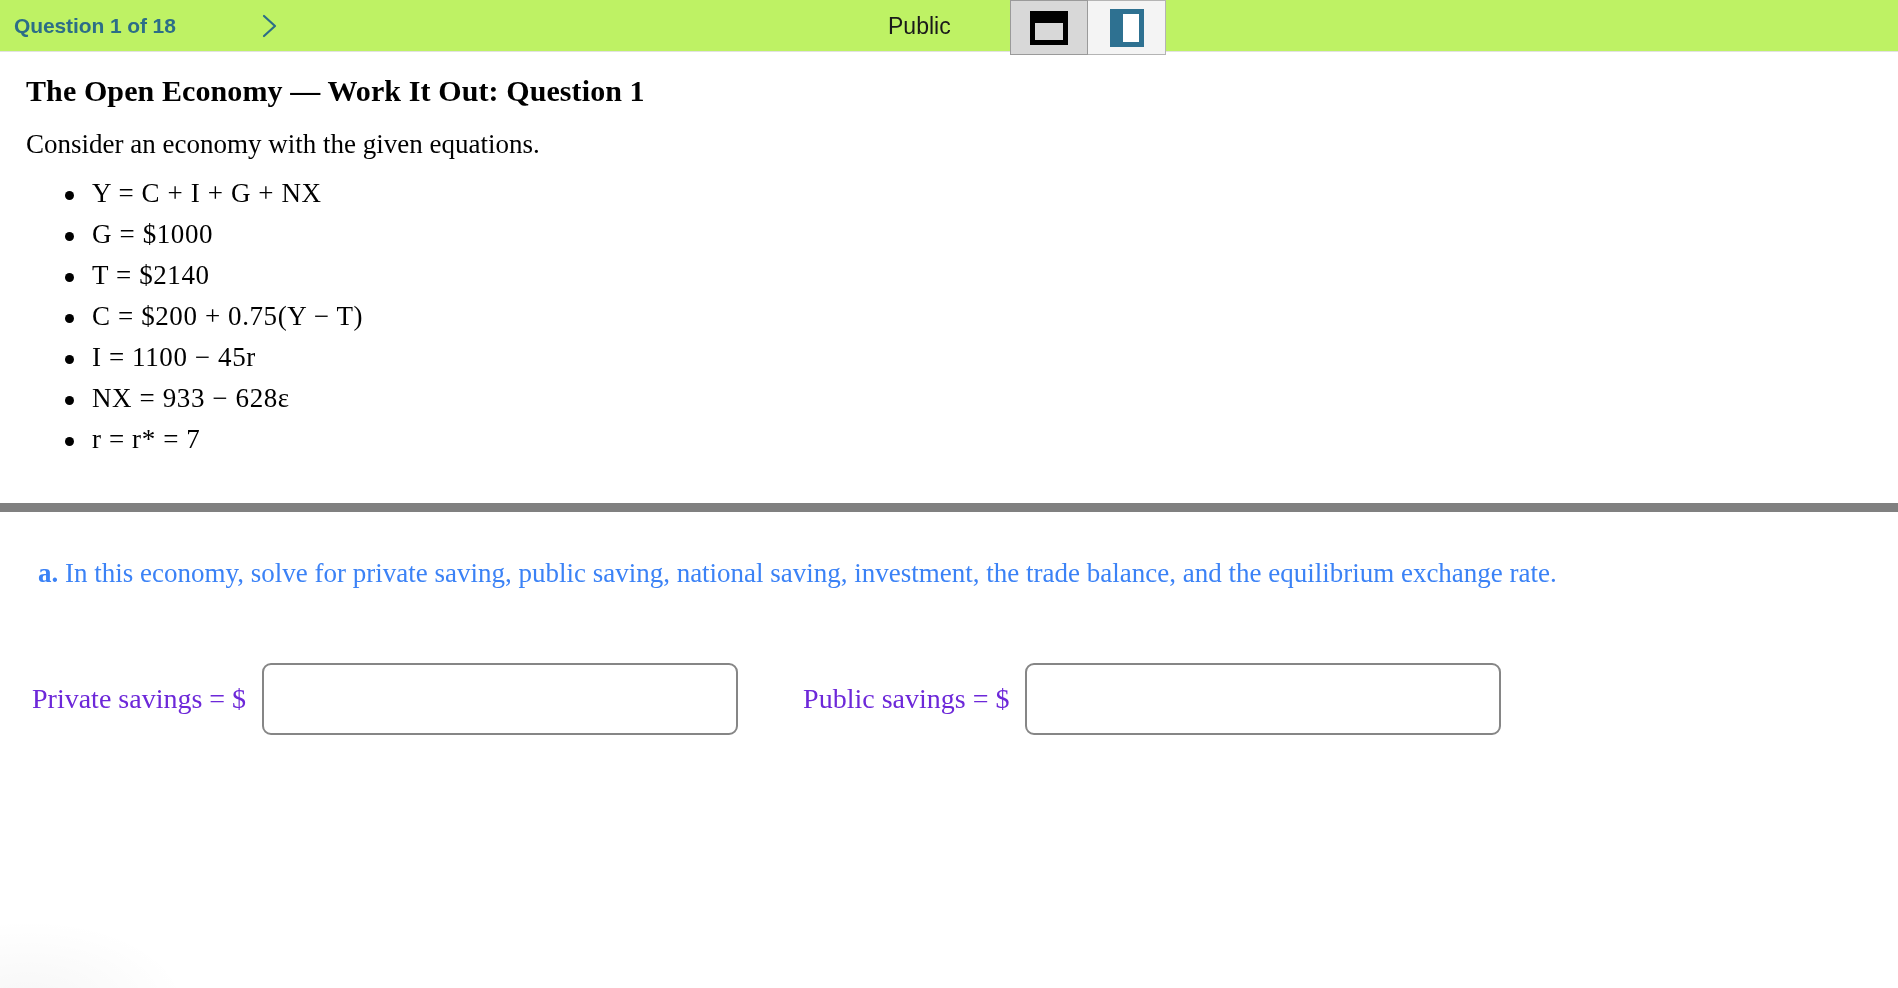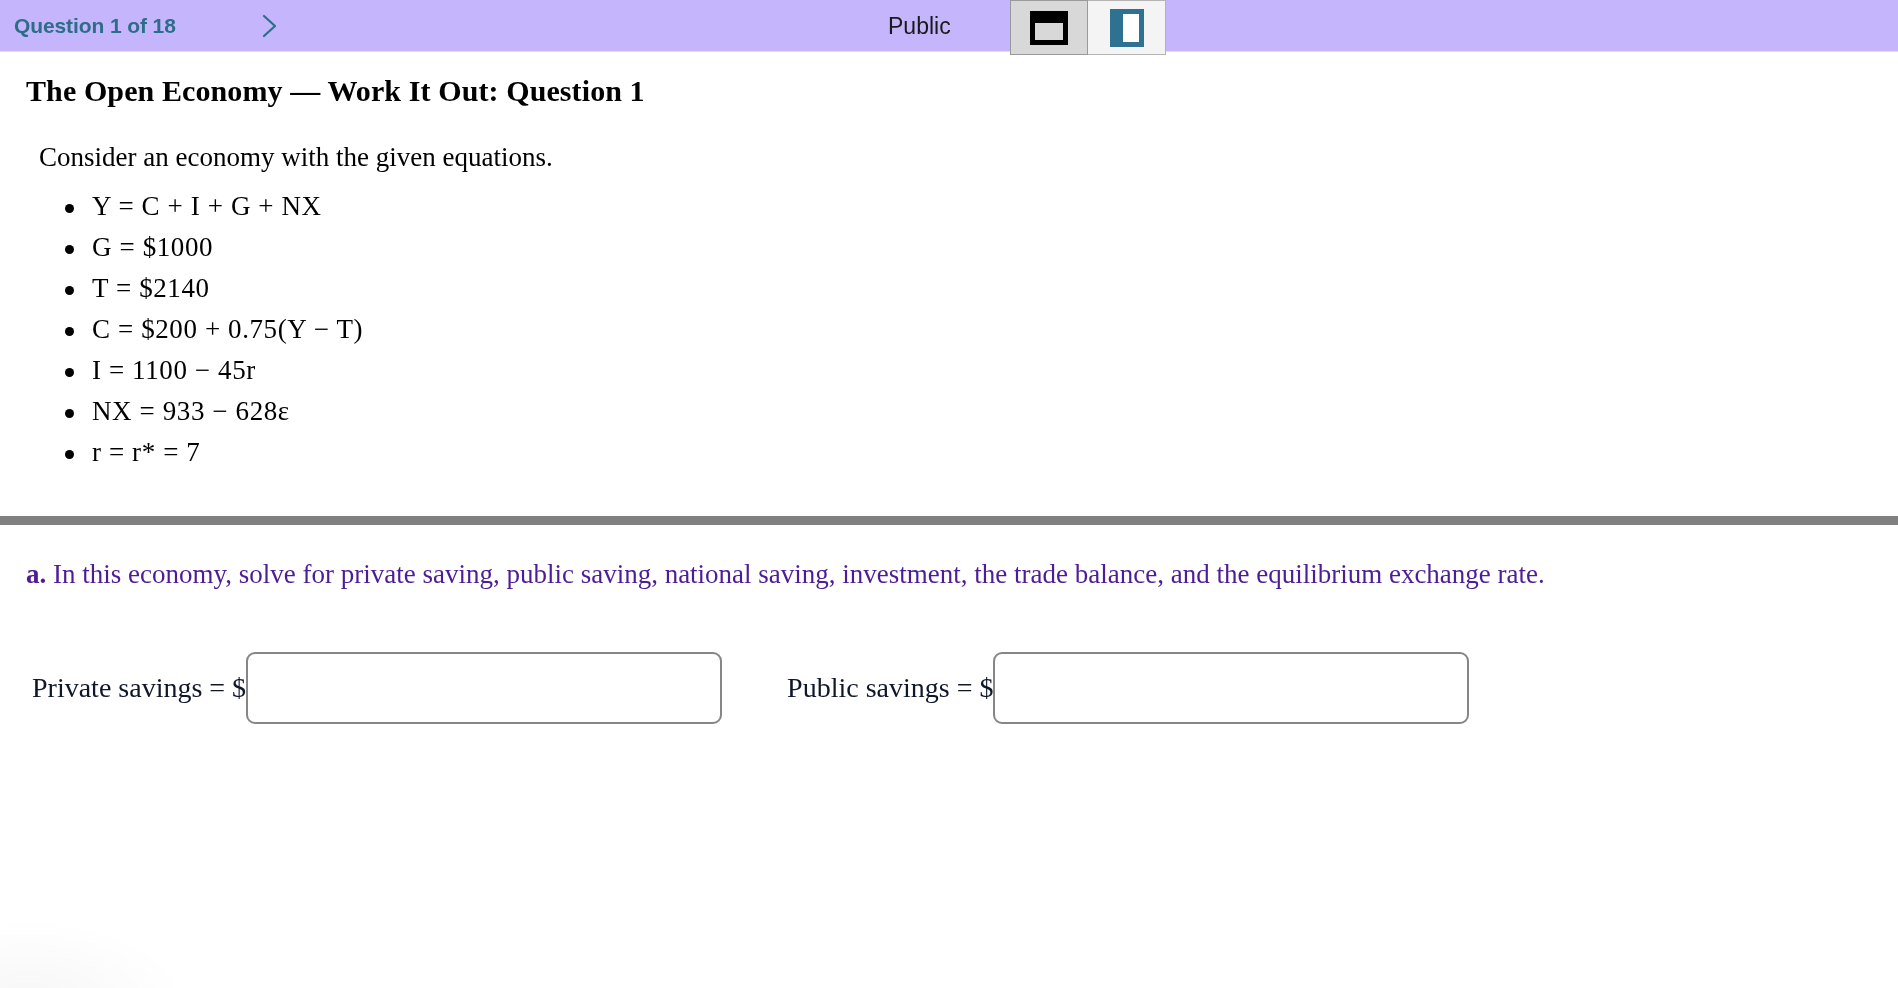--- a/index.html
+++ b/index.html
@@ -12,21 +12,21 @@
     background: #ffffff;
     font-family: "Liberation Serif", "DejaVu Serif", serif;
     overflow: hidden;
     position: relative;
   }
 
   
   .header-bar {
     position: relative;
     height: 52px;
-    background: #c4b5fd;
+    background: #bef264;
     border-bottom: 1px solid #e2e2e2;
     box-sizing: border-box;
   }
   .question-counter {
     position: absolute;
     left: 14px;
     top: 50%;
     transform: translateY(-50%);
     font-family: "Liberation Sans", "DejaVu Sans", sans-serif;
     font-weight: bold;
@@ -107,21 +107,21 @@
   }
   .question-title {
     margin: 0;
     padding: 22px 8px 0 26px;
     font-size: 30px;
     font-weight: bold;
     color: #000000;
     letter-spacing: 0.1px;
   }
   .intro-text {
-    margin: 13px;
+    margin: 0;
     padding: 21px 0 0 26px;
     font-size: 27px;
     color: #000000;
   }
   ul.equation-list {
     margin: 13px 0 0 0;
     padding: 0 0 0 92px;
     list-style: none;
   }
   ul.equation-list li {
@@ -149,46 +149,47 @@
     height: 9px;
     background: #808080;
     width: 100%;
   }
 
   
   .part-block {
     padding: 28px 30px 0 26px;
   }
   .part-text {
-    margin: 0;
+    margin: 12px;
     font-size: 27px;
     line-height: 42px;
-    color: #4c1d95;
+    color: #3b82f6;
   }
   .part-label {
     font-weight: bold;
   }
 
   
   .answer-row {
     display: flex;
     align-items: center;
     padding: 57px 0 0 32px;
   }
   .answer-field {
     display: flex;
     align-items: center;
   }
   .answer-field.second {
     margin-left: 65px;
   }
   .answer-label {
     font-size: 28px;
-    color: #0f172a;
-    white-space: nowrap;
+    color: #6d28d9;
+    white-space: nowrap;
+    padding-right: 16px;
   }
   .answer-input {
     width: 476px;
     height: 72px;
     box-sizing: border-box;
     border: 2px solid #868686;
     border-radius: 9px;
     background: #ffffff;
     font-family: "Liberation Serif", "DejaVu Serif", serif;
     font-size: 26px;

